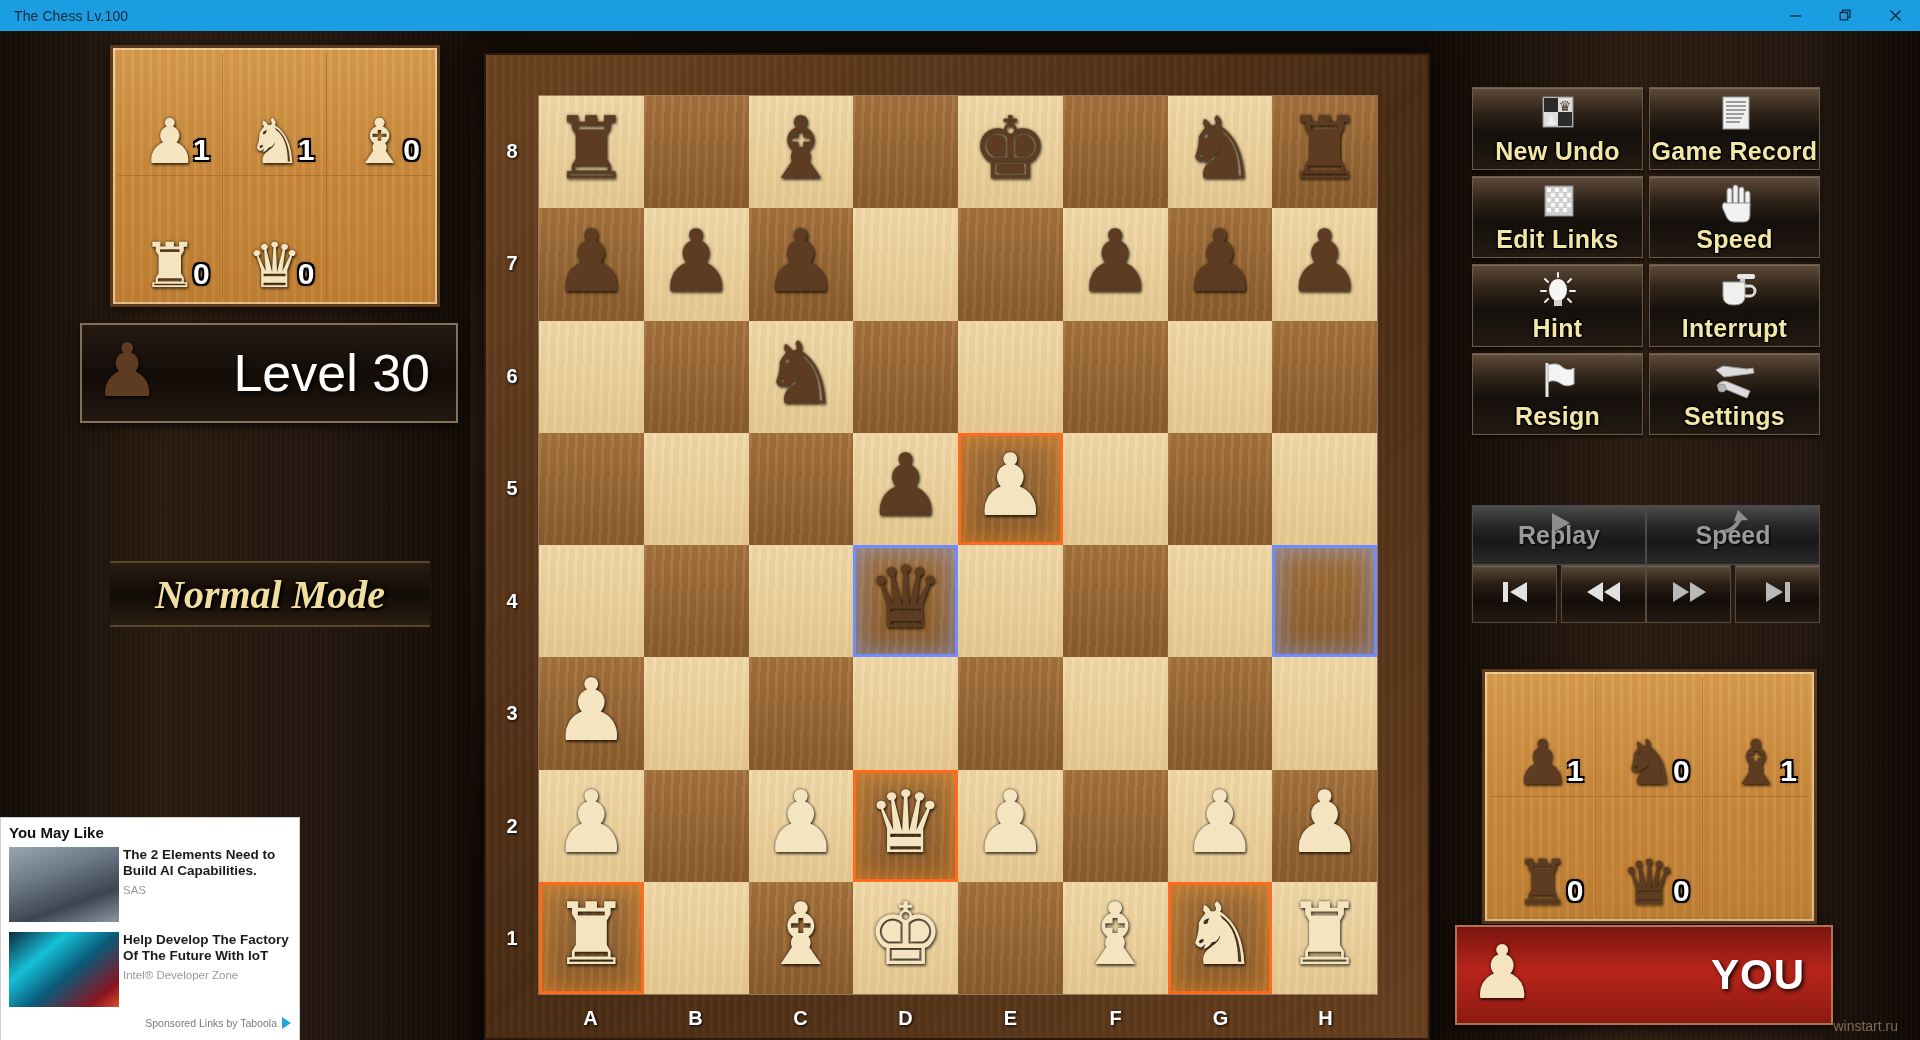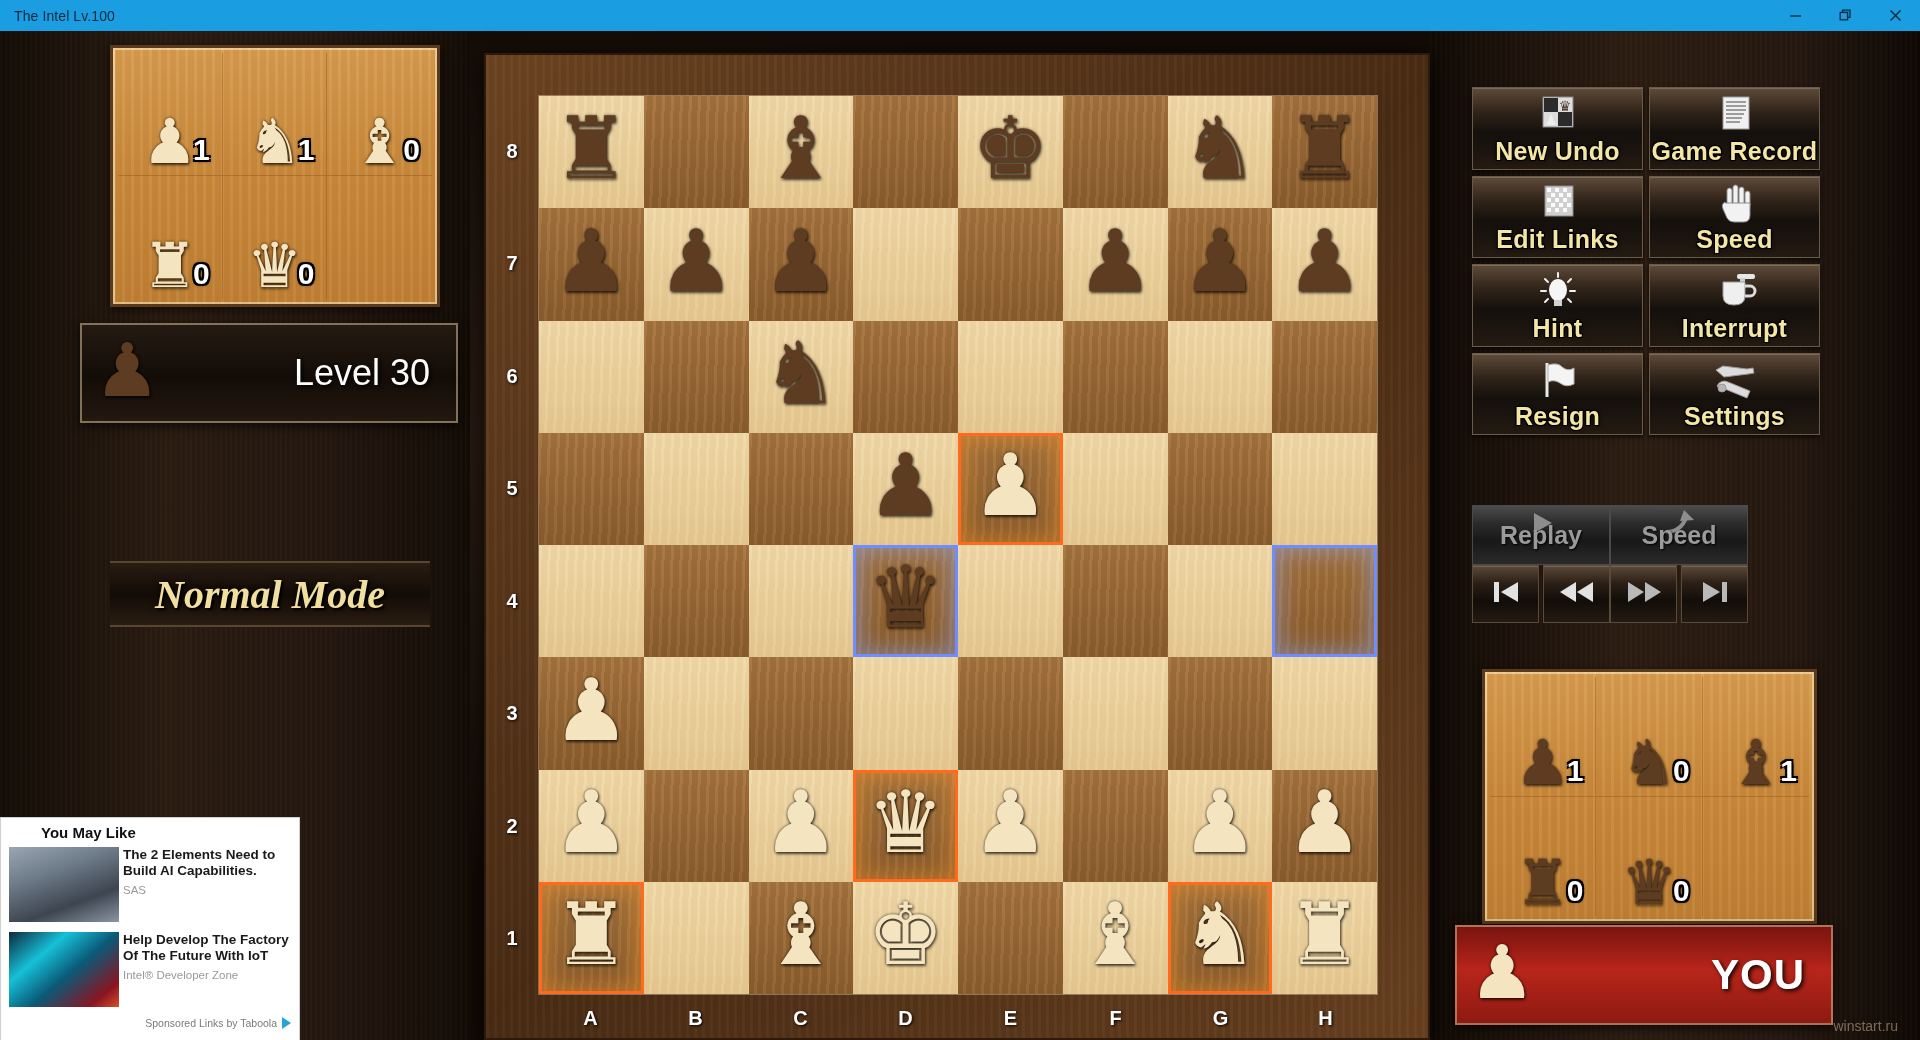--- a/index.html
+++ b/index.html
@@ -52,21 +52,21 @@
   .tray-cell .pc { font-size:62px; line-height:1; margin-bottom:2px; }
   .tray-cell .cnt { position:absolute; right:12px; bottom:8px; font-size:30px; font-weight:bold;
      color:#fff; text-shadow:-2px -2px 0 #000,2px -2px 0 #000,-2px 2px 0 #000,2px 2px 0 #000,0 0 4px #000; }
   .pw { color:#f4e5c0; text-shadow:0 0 3px rgba(0,0,0,.75), 1px 2px 3px rgba(0,0,0,.6); }
   .pb { color:#5d3c22; text-shadow:0 0 3px rgba(0,0,0,.55), 1px 2px 3px rgba(0,0,0,.65); }
 
   
   .plate { position:absolute; display:flex; align-items:center;
      border:2px solid rgba(210,190,150,.55); box-shadow:0 3px 10px rgba(0,0,0,.7); }
   .plate .plate-pc { font-size:74px; line-height:1; margin-left:12px; margin-top:-4px; }
-  .plate .plate-txt { flex:1; text-align:right; padding-right:26px; font-size:36px;
+  .plate .plate-txt { flex:1; text-align:right; padding-right:26px; font-size:52px;
      color:#fff; text-shadow:2px 2px 4px rgba(0,0,0,.9); }
   .plate-cpu { left:80px; top:292px; width:378px; height:100px;
      background:linear-gradient(180deg,#241a12 0%, #130c07 55%, #241810 100%); }
   .plate-you { left:1455px; top:894px; width:378px; height:100px;
      background:linear-gradient(180deg,#7a1410 0%, #b8251a 45%, #8d1a12 100%); }
   .plate-you .plate-txt { font-size:42px; font-weight:bold; letter-spacing:1px; }
 
   
   .modebar { position:absolute; left:110px; top:530px; width:320px; height:66px;
      background:linear-gradient(180deg,#2a1d12 0%, #120b06 50%, #2a1d12 100%);
@@ -109,59 +109,59 @@
   .gbtn { position:relative; border:1px solid #6a5a48;
      background:linear-gradient(180deg,#5e4b3a 0%, #32251a 28%, #14100c 55%, #241a12 100%);
      display:flex; flex-direction:column; align-items:center; justify-content:flex-end;
      padding-bottom:3px; cursor:pointer; overflow:hidden;
      box-shadow: inset 0 1px 0 rgba(255,255,255,.18), 0 2px 4px rgba(0,0,0,.7); }
   .gbtn .g-ico { position:absolute; top:6px; left:50%; transform:translateX(-50%);
      width:56px; height:44px; display:flex; align-items:center; justify-content:center; }
   .gbtn .g-lbl { font-size:25px; font-weight:bold; color:#f4e6a4; letter-spacing:.3px;
      text-shadow:-1px -1px 0 #000,1px -1px 0 #000,-1px 1px 0 #000,1px 1px 0 #000, 0 0 5px rgba(0,0,0,.9); }
 
-  .replaypanel { position:absolute; left:1472px; top:474px; width:276px; height:118px;
+  .replaypanel { position:absolute; left:1472px; top:474px; width:348px; height:118px;
      display:grid; grid-template-columns:1fr 1fr; grid-template-rows:60px 58px; gap:0; }
   .rbtn { position:relative; border:1px solid #4a4a4a;
      background:linear-gradient(180deg,#4c4c4c 0%, #2b2b2b 30%, #181818 60%, #2a2a2a 100%);
      display:flex; align-items:center; justify-content:center; overflow:hidden; }
   .rbtn.disabled .r-lbl { color:#9a9a9a; }
   .rbtn .r-lbl { font-size:25px; font-weight:bold; color:#cfcfcf; position:relative; z-index:2;
      text-shadow:1px 1px 2px #000; }
   .rbtn .r-ico { position:absolute; top:2px; left:50%; transform:translateX(-50%); z-index:1; }
   .navrow { display:flex; gap:4px; }
   .nbtn { flex:1; border:1px solid #5a4a38;
      background:linear-gradient(180deg,#5c4a39 0%, #2c2017 30%, #120d09 62%, #241a12 100%);
      display:flex; align-items:center; justify-content:center;
      box-shadow: inset 0 1px 0 rgba(255,255,255,.16); }
 
   
   .adbox { position:absolute; left:0px; top:786px; width:300px; height:254px;
      background:#fff; border:1px solid #cfcfcf; padding:6px 8px 4px 8px; }
-  .ad-head { font-size:15px; font-weight:bold; color:#111; margin-bottom:6px;margin-left:32px; }
+  .ad-head { font-size:15px; font-weight:bold; color:#111; margin-bottom:6px; }
   .ad-item { display:flex; gap:4px; margin-bottom:10px; }
   .ad-thumb { width:110px; height:75px; flex:none; }
   .ad-thumb.t1 { background:linear-gradient(160deg,#9aa6b2 0%,#6d7a88 35%,#3d4550 70%,#8b96a3 100%); }
   .ad-thumb.t2 { background:linear-gradient(140deg,#0d2a3c 0%,#16c0d8 30%,#0a5a78 55%,#8a1420 85%,#d8502a 100%); }
   .ad-title { font-size:13.5px; font-weight:bold; color:#1a1a1a; line-height:1.22; }
   .ad-src { font-size:11.5px; color:#999; margin-top:4px; }
   .ad-foot { display:flex; align-items:center; justify-content:flex-end; gap:5px;
      font-size:10.5px; color:#7a7a7a; margin-top:8px; }
   .ad-foot .tri { width:0;height:0;border-left:9px solid #29a3d6;
      border-top:6px solid transparent;border-bottom:6px solid transparent; }
 
   .watermark { position:absolute; right:22px; bottom:6px; font-size:14px; color:#8f7a62; opacity:.85; }
 </style>
 </head>
 <body>
 
 <div id="app">
 
   <div class="titlebar">
-    <span class="tb-title">The Intel Lv.100</span>
+    <span class="tb-title">The Chess Lv.100</span>
     <div class="tb-spacer"></div>
     <div class="tb-btn">
       <span>
         <svg width="13" height="13" viewBox="0 0 13 13">
             <line x1="1" y1="7" x2="12" y2="7" stroke="#0c2b3c" stroke-width="1.4"></line>
           </svg>
       </span>
     </div>
     <div class="tb-btn">
       <span>

